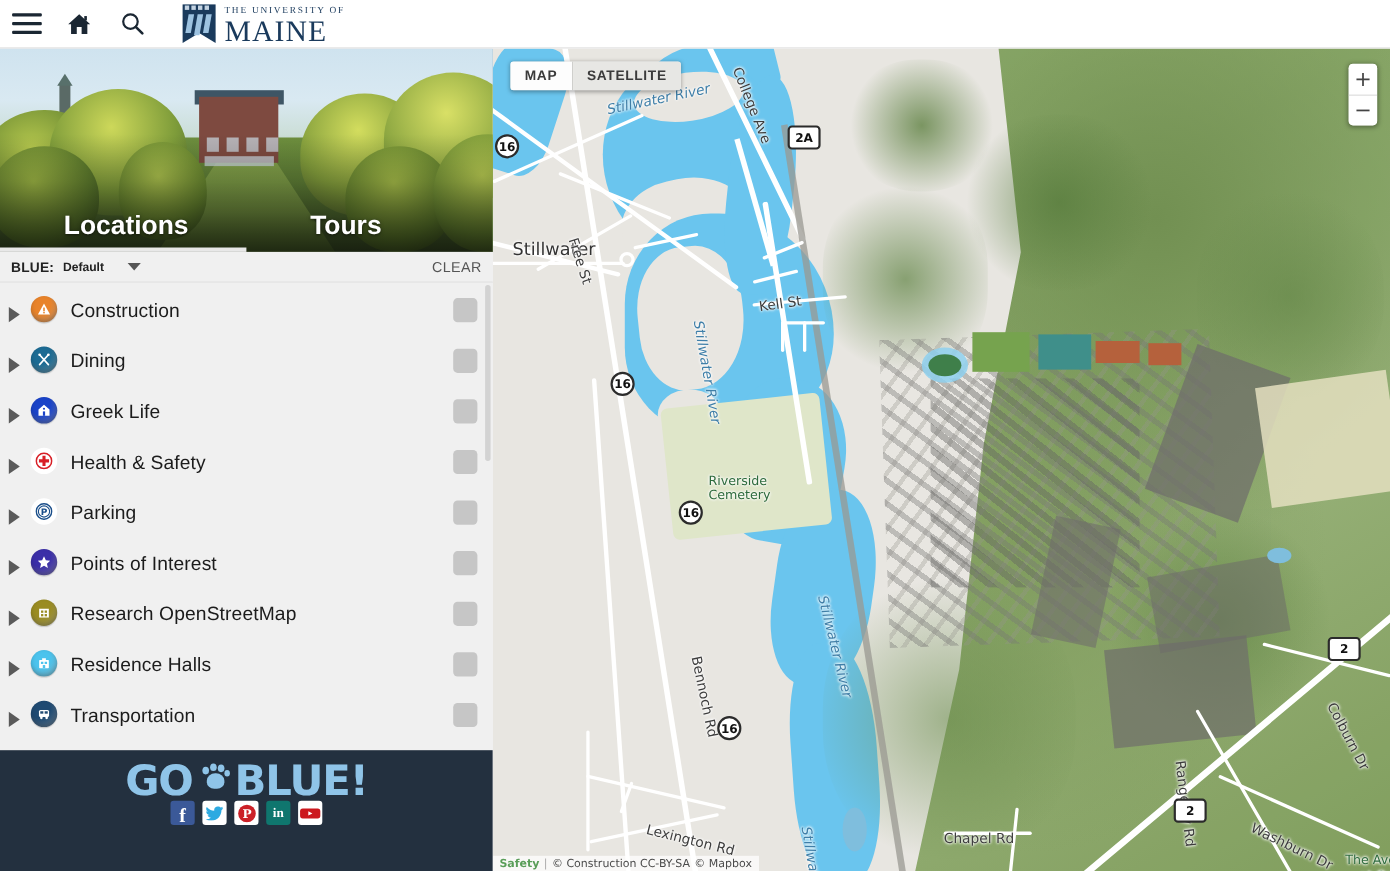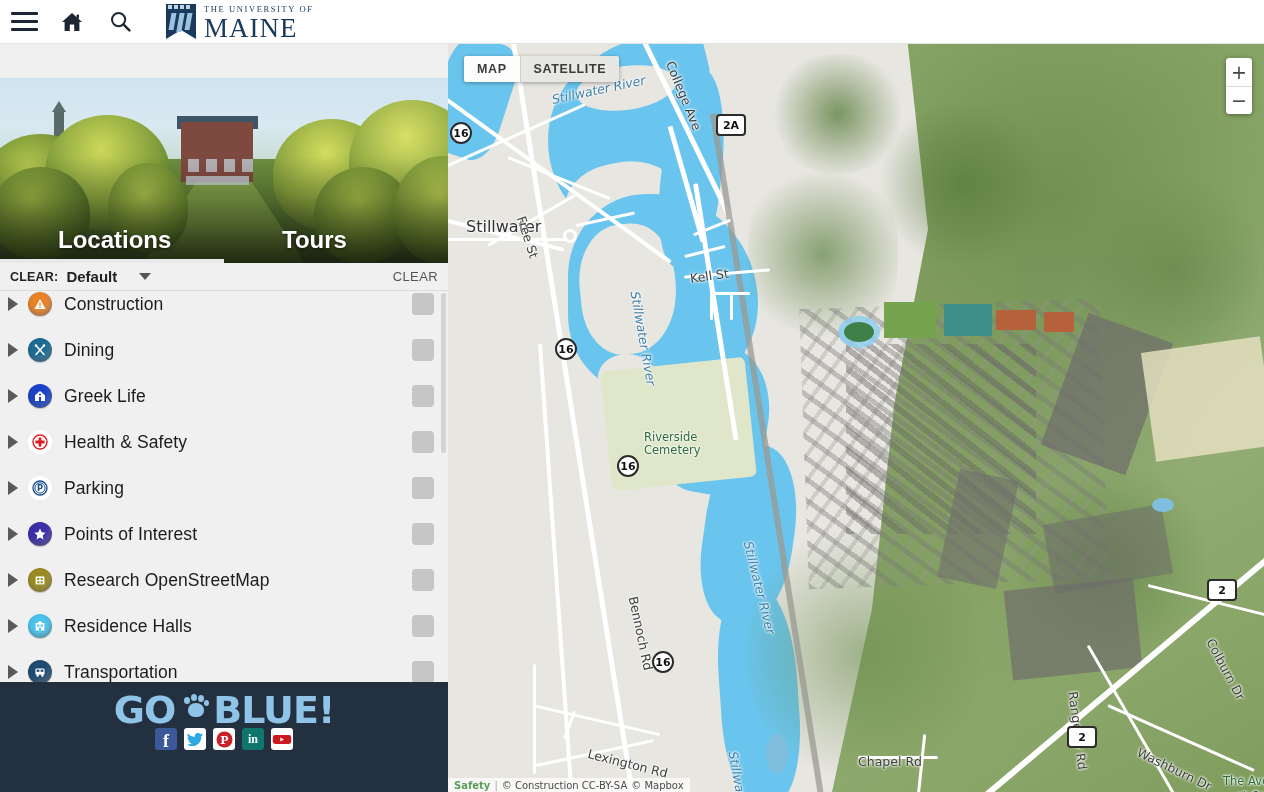--- a/index.html
+++ b/index.html
@@ -51,21 +51,20 @@
   }
 
   
   .sidebar{
     position:absolute; left:0; top:44px; width:448px; height:748px;
     background:#f0f0f0; overflow:hidden; z-index:30;
   }
   .hero{
     position:relative; width:448px; height:185px; overflow:hidden;
     background:#8fb2c9;
-    margin-top:34px;
   }
   .hero-sky{
     position:absolute; left:0; top:0; width:100%; height:46%;
     background:linear-gradient(#cfe3ef 0%, #d9e9f2 55%, #c9dcd2 100%);
   }
   .hero-lawn{
     position:absolute; left:0; top:44%; width:100%; height:56%;
     background:linear-gradient(#6e8f3e 0%, #5f7f36 40%, #42582a 100%);
   }
   .hero-path{
@@ -111,38 +110,38 @@
     position:absolute; bottom:0; left:0; width:50%; height:4px; background:#e8e8e8;
   }
 
   
   .sortbar{
     position:relative; width:448px; height:28px; background:#f0f0f0;
     border-bottom:1px solid #dcdcdc;
     display:flex; align-items:center; padding:0 10px;
   }
   .sort-label{ font-size:12.5px; font-weight:bold; color:#222; letter-spacing:.2px; }
-  .sort-value{ font-size:15px; font-weight:bold; color:#222; margin-left:8px; }
+  .sort-value{ font-size:11px; font-weight:bold; color:#222; margin-left:8px; }
   .sort-caret{
     margin-left:22px; width:0; height:0;
     border-left:6px solid transparent; border-right:6px solid transparent;
     border-top:7px solid #555; cursor:pointer;
   }
   .sort-clear{
     margin-left:auto; font-size:13px; color:#555; letter-spacing:.4px; cursor:pointer;
   }
 
   
   .cat-list{
     position:relative; width:448px; height:427px; overflow:hidden;
     background:#f0f0f0;
   }
   .cat-scroll{ position:absolute; left:0; top:-10px; width:448px; }
   .cat-row{
-    position:relative; display:flex; align-items:center;
+    position:relative; display:flex; align-items:flex-end;
     height:46px; padding:0 0 0 8px; cursor:pointer;
   }
   .cat-arrow{
     width:0; height:0; margin-right:10px;
     border-top:7px solid transparent; border-bottom:7px solid transparent;
     border-left:10px solid #5a5a5a; flex:0 0 auto; cursor:pointer;
   }
   .cat-icon{
     width:24px; height:24px; border-radius:50%;
     display:flex; align-items:center; justify-content:center;
@@ -340,21 +339,21 @@
           <span>Locations</span>
         </div>
         <div class="hero-tab">
           <span>Tours</span>
         </div>
       </div>
       <div class="tab-underline"></div>
     </div>
 
     <div class="sortbar">
-      <span class="sort-label">CLEAR:</span>
+      <span class="sort-label">BLUE:</span>
       <span class="sort-value">Default</span>
       <span class="sort-caret"></span>
       <span class="sort-clear">CLEAR</span>
     </div>
 
     <div class="cat-list">
       <div class="list-scrollbar"></div>
       <div class="cat-scroll" id="cat-scroll">
           <div class="cat-row">
             <span class="cat-arrow"></span>

